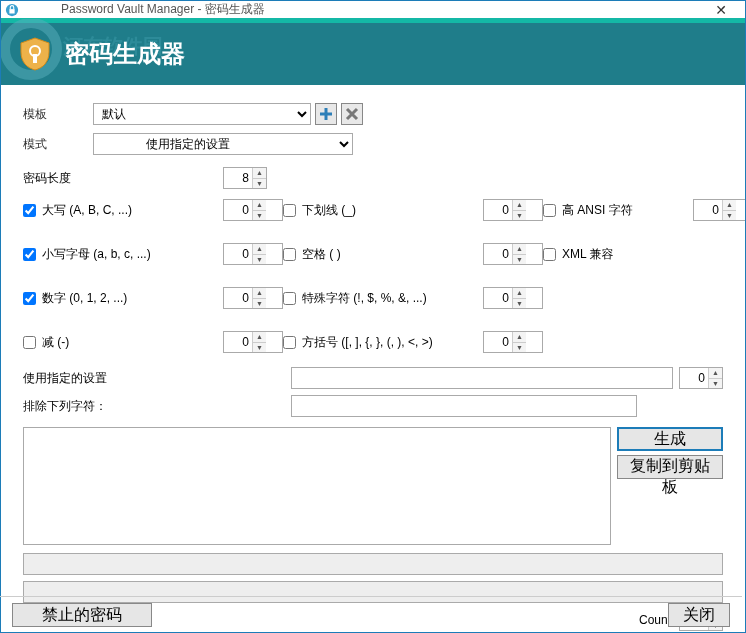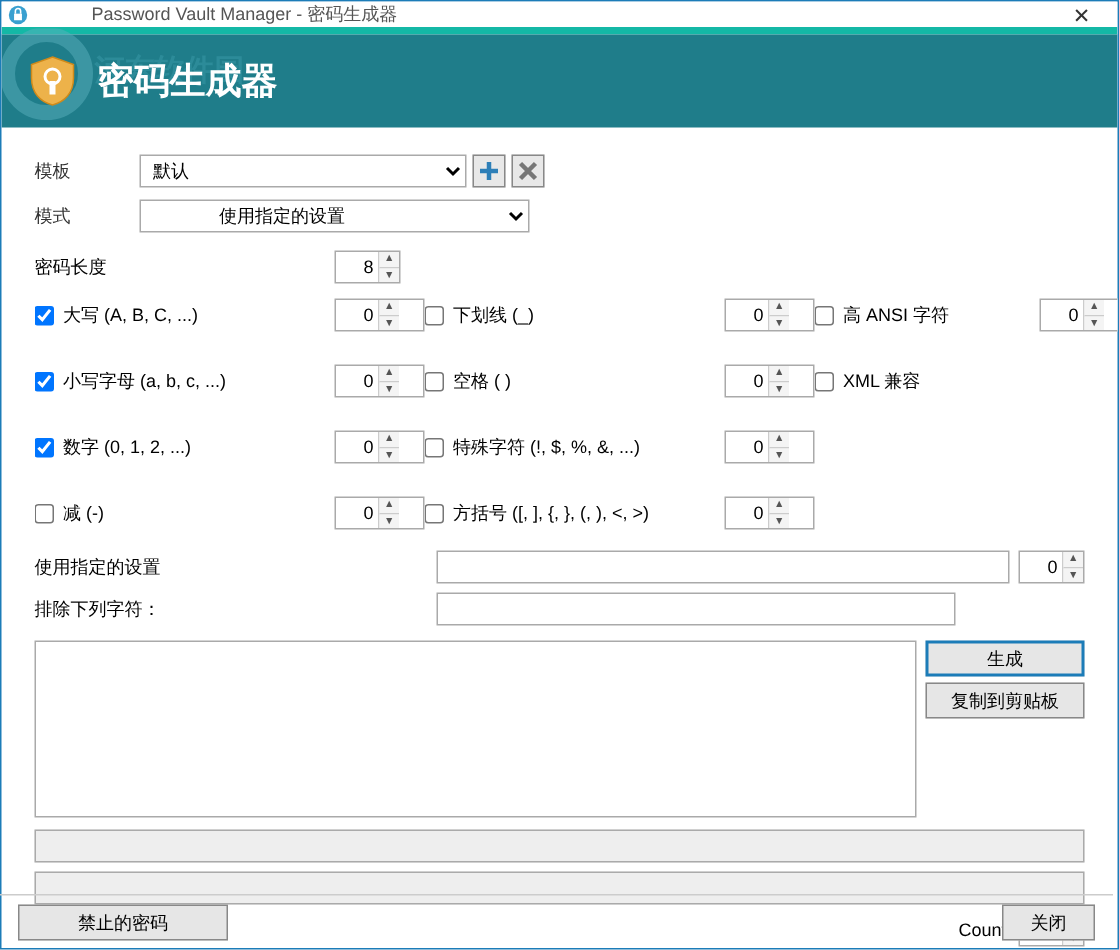--- a/index.html
+++ b/index.html
@@ -27,21 +27,21 @@
 .spin .arrows div:first-child { border-bottom: 1px solid #ccc; }
 .grid { display: grid; grid-template-columns: 200px 60px 200px 60px 150px 60px; row-gap: 22px; align-items: center; margin-top: 10px; margin-bottom: 14px; }
 .chk { display: flex; align-items: center; gap: 6px; }
 .chk input { width: 13px; height: 13px; }
 .field-row { display: flex; align-items: center; margin-bottom: 6px; }
 .field-row .flbl { width: 268px; }
 .field-row input[type=text] { flex: 1; border: 1px solid #aaa; height: 22px; padding: 0 4px; }
 .gen-area { display: flex; gap: 6px; margin-top: 10px; }
 .gen-area textarea { flex: 1; height: 118px; border: 1px solid #aaa; resize: none; font-family: inherit; font-size: 12px; padding: 4px; }
 .gen-btns { width: 106px; display: flex; flex-direction: column; gap: 4px; }
-.btn { border: 1px solid #888; background: #e6e6e6; height: 24px; font-size: 12px; cursor: pointer; padding: 0 10px; }
+.btn { border: 1px solid #888; background: #e6e6e6; height: 24px; font-size: 16px; cursor: pointer; padding: 0 10px; }
 .btn.primary { border: 2px solid #1c7cb8; }
 .bars { margin-top: 8px; }
 .bar { border: 1px solid #aaa; background: #eee; height: 22px; margin-bottom: 6px; }
 .count-row { display: flex; justify-content: flex-end; align-items: center; gap: 8px; margin-top: 4px; }
 .footer { border-top: 1px solid #ccc; padding: 6px 12px; display: flex; justify-content: space-between; position: absolute; bottom: 0; left: 0; right: 4px; }
 </style>
 </head>
 <body>
 
 <div class="titlebar">

